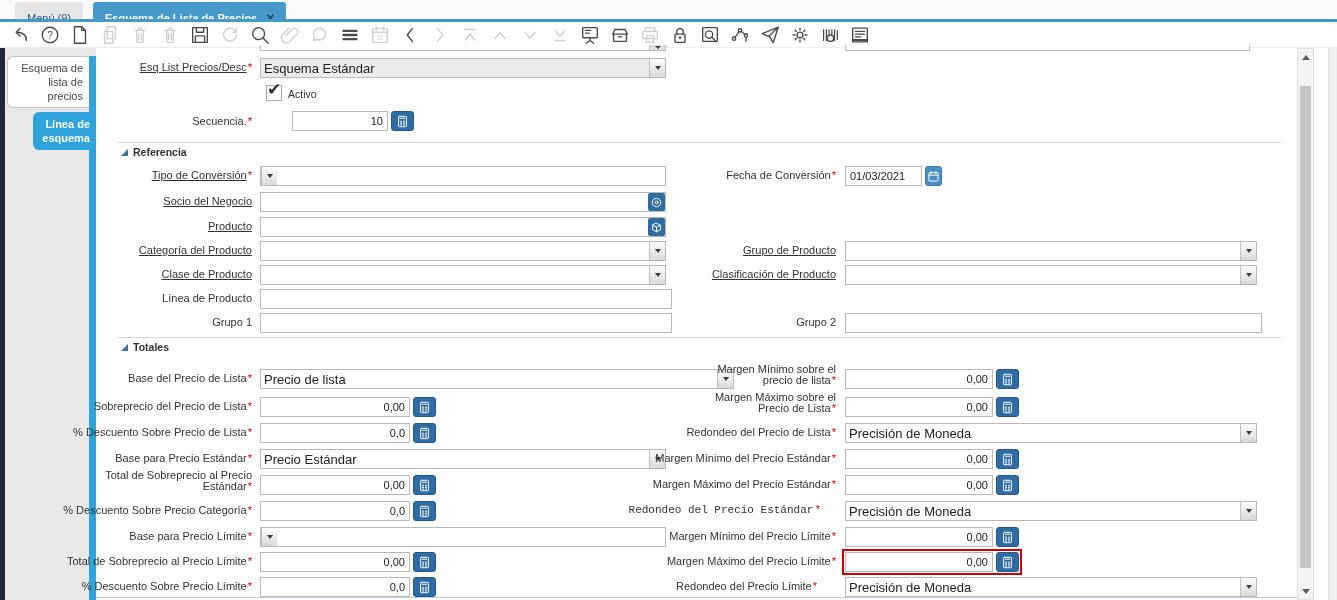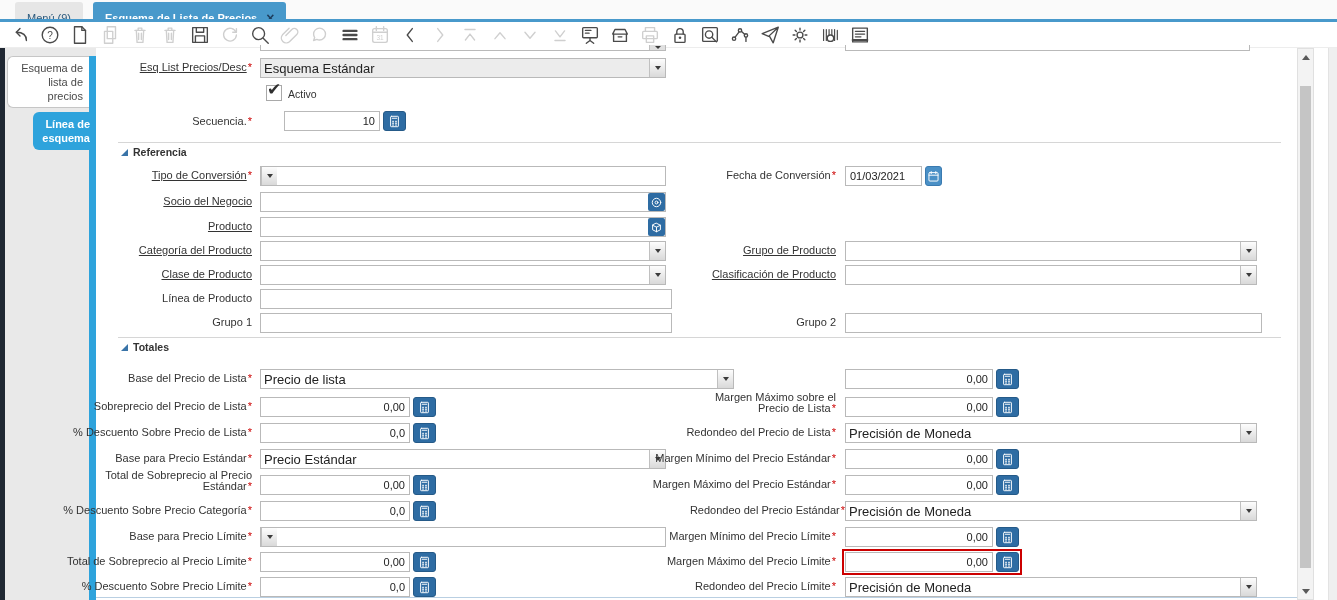--- a/index.html
+++ b/index.html
@@ -294,21 +294,21 @@
   </div>
 
   <span class="cb" style="left:266px;top:85px;">
       <span class="tick">✔</span>
     </span>
   <span class="cblbl" style="left:288px;top:88px;">Activo</span>
 
   <div class="lbl nw" style="right:1085px;top:115px;margin-left:44px;">
     <span>Secuencia.</span><span class="req">*</span>
   </div>
-  <div class="ng" style="left:252px;top:111px;padding-left:32px;">
+  <div class="ng" style="left:260px;top:111px;padding-left:32px;">
     <input style="width: 96px;" value="10">
     <button class="bbtn">
         <svg viewBox="0 0 20 20" width="13" height="13" fill="none" stroke="currentColor" stroke-width="1.5" stroke-linecap="round" stroke-linejoin="round">
           <rect x="4" y="2" width="12" height="16" rx="1.2"></rect>
           <path d="M6.5 5h7"></path>
           <path d="M7 9.5h1.6M11.5 9.5h1.6M7 12.5h1.6M11.5 12.5h1.6M7 15.5h1.6M11.5 15.5h1.6" stroke-width="1.6"></path>
         </svg>
       </button>
   </div>
 
@@ -429,20 +429,23 @@
 
   <div class="lbl nw" style="right:1085px;top:372px;">
     <span>Base del Precio de Lista</span><span class="req">*</span>
   </div>
   <div class="dd" style="left:260px;top:369px;width:474px;">
     <input value="Precio de lista" style="">
     <span class="ddbtn">
         <i class="caret"></i>
       </span>
   </div>
+  <div class="lbl" style="right:501px;top:364px;width:150px;line-height:11px;">
+    <span>Margen Mínimo sobre el precio de lista</span><span class="req">*</span>
+  </div>
   <div class="ng" style="left:845px;top:369px;">
     <input style="width: 148px;" value="0,00">
     <button class="bbtn">
         <svg viewBox="0 0 20 20" width="13" height="13" fill="none" stroke="currentColor" stroke-width="1.5" stroke-linecap="round" stroke-linejoin="round">
           <rect x="4" y="2" width="12" height="16" rx="1.2"></rect>
           <path d="M6.5 5h7"></path>
           <path d="M7 9.5h1.6M11.5 9.5h1.6M7 12.5h1.6M11.5 12.5h1.6M7 15.5h1.6M11.5 15.5h1.6" stroke-width="1.6"></path>
         </svg>
       </button>
   </div>
@@ -553,21 +556,21 @@
   <div class="ng" style="left:260px;top:501px;">
     <input style="width: 150px;" value="0,0">
     <button class="bbtn">
         <svg viewBox="0 0 20 20" width="13" height="13" fill="none" stroke="currentColor" stroke-width="1.5" stroke-linecap="round" stroke-linejoin="round">
           <rect x="4" y="2" width="12" height="16" rx="1.2"></rect>
           <path d="M6.5 5h7"></path>
           <path d="M7 9.5h1.6M11.5 9.5h1.6M7 12.5h1.6M11.5 12.5h1.6M7 15.5h1.6M11.5 15.5h1.6" stroke-width="1.6"></path>
         </svg>
       </button>
   </div>
-  <div class="lbl nw" style="right:492px;top:504px;">
+  <div class="lbl nw" style="right:516px;top:504px;font-family:Liberation Mono, monospace;">
     <span>Redondeo del Precio Estándar</span><span class="req">*</span>
   </div>
   <div class="dd" style="left:845px;top:501px;width:412px;">
     <input value="Precisión de Moneda" style="">
     <span class="ddbtn">
         <i class="caret"></i>
       </span>
   </div>
 
   <div class="lbl nw" style="right:1085px;top:530px;">
@@ -625,21 +628,21 @@
   <div class="ng" style="left:260px;top:577px;">
     <input style="width: 150px;" value="0,0">
     <button class="bbtn">
         <svg viewBox="0 0 20 20" width="13" height="13" fill="none" stroke="currentColor" stroke-width="1.5" stroke-linecap="round" stroke-linejoin="round">
           <rect x="4" y="2" width="12" height="16" rx="1.2"></rect>
           <path d="M6.5 5h7"></path>
           <path d="M7 9.5h1.6M11.5 9.5h1.6M7 12.5h1.6M11.5 12.5h1.6M7 15.5h1.6M11.5 15.5h1.6" stroke-width="1.6"></path>
         </svg>
       </button>
   </div>
-  <div class="lbl nw" style="right:501px;top:580px;text-align:right;">
+  <div class="lbl nw" style="right:520px;top:580px;text-align:right;">
     <span>Redondeo del Precio Límite</span><span class="req">*</span>
   </div>
   <div class="dd" style="left:845px;top:577px;width:412px;">
     <input value="Precisión de Moneda" style="">
     <span class="ddbtn">
         <i class="caret"></i>
       </span>
   </div>
 
   <div class="bottomline" style="left:96px;top:597px;width:1201px;"></div>

